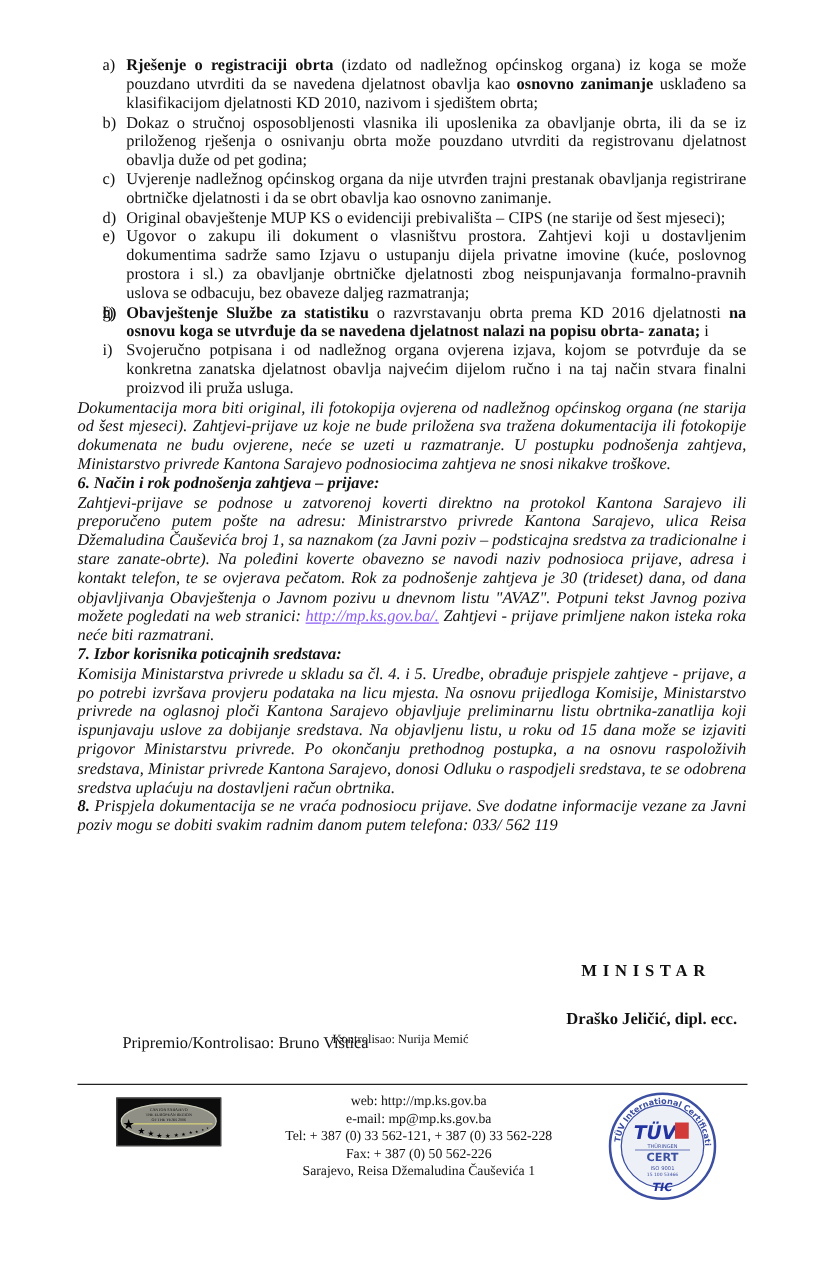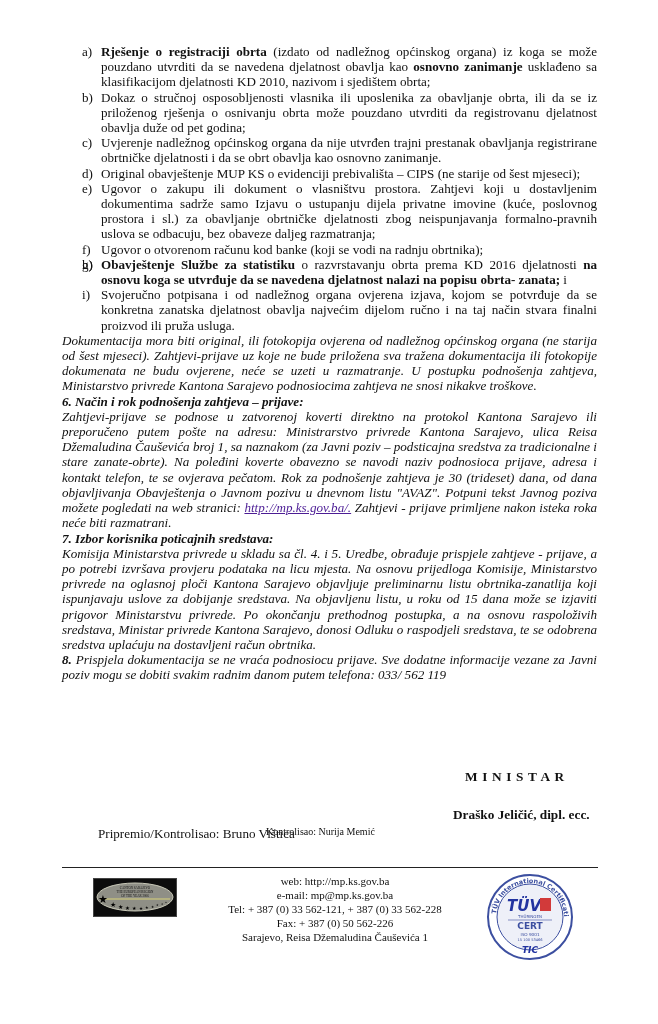--- a/index.html
+++ b/index.html
@@ -7,21 +7,21 @@
          font-family: "Liberation Serif", serif; color: #111; }
   .page { position: absolute; left: 62px; top: 44px; width: 535px;
           font-size: 13.1px; line-height: 15.2px; }
   .just { text-align: justify; }
   ol.items { list-style: none; margin: 0; padding: 0; }
   ol.items li { position: relative; padding-left: 39px; text-align: justify; }
   ol.items li .lbl { position: absolute; left: 20px; top: 0; }
   b { font-weight: bold; }
   p { margin: 0; font-style: italic; }
   .heading { font-weight: bold; margin: 0; }
-  a.link { color: #4c1d95; text-decoration: underline; }
+  a.link { color: #8b5cf6; text-decoration: underline; }
   .ministar { position: absolute; left: 465px; top: 769px; font-weight: bold;
               font-size: 13.3px; letter-spacing: 4.6px; }
   .signer { position: absolute; left: 453px; top: 807px; font-weight: bold; font-size: 13.3px; }
   .prep { position: absolute; left: 62px; top: 826px; font-size: 13.1px; margin-left: 36px; }
   .kontrol { position: absolute; left: 266px; top: 826px; font-size: 10px; }
   .rule { position: absolute; left: 62px; top: 867px; width: 536px; height: 1px; background: #222; }
   .footer-text { position: absolute; left: 200px; top: 874px; width: 270px; text-align: center;
                  font-size: 11px; line-height: 14px; }
   .logo-left { position: absolute; left: 93px; top: 878px; width: 82px; height: 37px; background: #0c0c0c;
                border: 1px solid #444; }
@@ -30,21 +30,21 @@
 </head>
 <body>
 
 <div class="page">
   <ol class="items" id="items">
       <li><span class="lbl">a)</span><b>Rješenje o registraciji obrta</b><span> (izdato od nadležnog općinskog organa) iz koga se može pouzdano utvrditi da se navedena djelatnost obavlja kao </span><b>osnovno zanimanje</b><span> usklađeno sa klasifikacijom djelatnosti KD 2010, nazivom i sjedištem obrta;</span></li>
       <li><span class="lbl">b)</span><span>Dokaz o stručnoj osposobljenosti vlasnika ili uposlenika za obavljanje obrta, ili da se iz priloženog rješenja o osnivanju obrta može pouzdano utvrditi da registrovanu djelatnost obavlja duže od pet godina;</span></li>
       <li><span class="lbl">c)</span><span>Uvjerenje nadležnog općinskog organa da nije utvrđen trajni prestanak obavljanja registrirane obrtničke djelatnosti i da se obrt obavlja kao osnovno zanimanje.</span></li>
       <li><span class="lbl">d)</span><span>Original obavještenje MUP KS o evidenciji prebivališta – CIPS (ne starije od šest mjeseci);</span></li>
       <li><span class="lbl">e)</span><span>Ugovor o zakupu ili dokument o vlasništvu prostora. Zahtjevi koji u dostavljenim dokumentima sadrže samo Izjavu o ustupanju dijela privatne imovine (kuće, poslovnog prostora i sl.) za obavljanje obrtničke djelatnosti zbog neispunjavanja formalno-pravnih uslova se odbacuju, bez obaveze daljeg razmatranja;</span></li>
-      <li><span class="lbl">f)</span><span>Ugovor o otvorenom računu kod banke (koji se vodi na radnju obrtnika);</span></li>
+      <li><span class="lbl">f)</span></li>
       <li><span class="lbl">g)</span></li>
       <li><span class="lbl">h)</span><b>Obavještenje Službe za statistiku</b><span> o razvrstavanju obrta prema KD 2016 djelatnosti </span><b>na osnovu koga se utvrđuje da se navedena djelatnost nalazi na popisu obrta- zanata;</b><span> i</span></li>
       <li><span class="lbl">i)</span><span>Svojeručno potpisana i od nadležnog organa ovjerena izjava, kojom se potvrđuje da se konkretna zanatska djelatnost obavlja najvećim dijelom ručno i na taj način stvara finalni proizvod ili pruža usluga.</span></li>
     </ol>
   <p class="just">Dokumentacija mora biti original, ili fotokopija ovjerena od nadležnog općinskog organa (ne starija od šest mjeseci). Zahtjevi-prijave uz koje ne bude priložena sva tražena dokumentacija ili fotokopije dokumenata ne budu ovjerene, neće se uzeti u razmatranje. U postupku podnošenja zahtjeva, Ministarstvo privrede Kantona Sarajevo podnosiocima zahtjeva ne snosi nikakve troškove.</p>
   <p class="heading">6. Način i rok podnošenja zahtjeva – prijave:</p>
   <p class="just"><span>Zahtjevi-prijave se podnose u zatvorenoj koverti direktno na protokol Kantona Sarajevo ili preporučeno putem pošte na adresu: Ministrarstvo privrede Kantona Sarajevo, ulica Reisa Džemaludina Čauševića broj 1, sa naznakom (za Javni poziv – podsticajna sredstva za tradicionalne i stare zanate-obrte). Na poleđini koverte obavezno se navodi naziv podnosioca prijave, adresa i kontakt telefon, te se ovjerava pečatom.  Rok za podnošenje zahtjeva je  30 (trideset) dana, od dana objavljivanja Obavještenja o Javnom pozivu u dnevnom listu "AVAZ". Potpuni tekst Javnog poziva možete pogledati na web stranici: </span><a class="link">http://mp.ks.gov.ba/.</a><span> Zahtjevi - prijave primljene nakon isteka roka neće biti razmatrani.</span></p>
   <p class="heading">7. Izbor korisnika poticajnih sredstava:</p>
   <p class="just">Komisija Ministarstva privrede u skladu sa čl. 4. i 5. Uredbe, obrađuje prispjele zahtjeve - prijave, a po potrebi izvršava provjeru podataka na licu mjesta. Na osnovu prijedloga Komisije, Ministarstvo privrede na oglasnoj ploči Kantona Sarajevo objavljuje preliminarnu listu obrtnika-zanatlija koji ispunjavaju uslove za dobijanje sredstava. Na objavljenu listu, u roku od 15 dana može se izjaviti prigovor Ministarstvu privrede. Po okončanju prethodnog postupka, a na osnovu raspoloživih sredstava, Ministar privrede Kantona Sarajevo, donosi Odluku o raspodjeli sredstava, te se odobrena sredstva  uplaćuju na dostavljeni račun obrtnika.</p>
   <p class="just"><b>8.</b><span> Prispjela dokumentacija se ne vraća podnosiocu prijave. Sve dodatne informacije vezane za Javni poziv mogu se dobiti svakim radnim danom putem telefona: 033/ 562 119</span></p>

